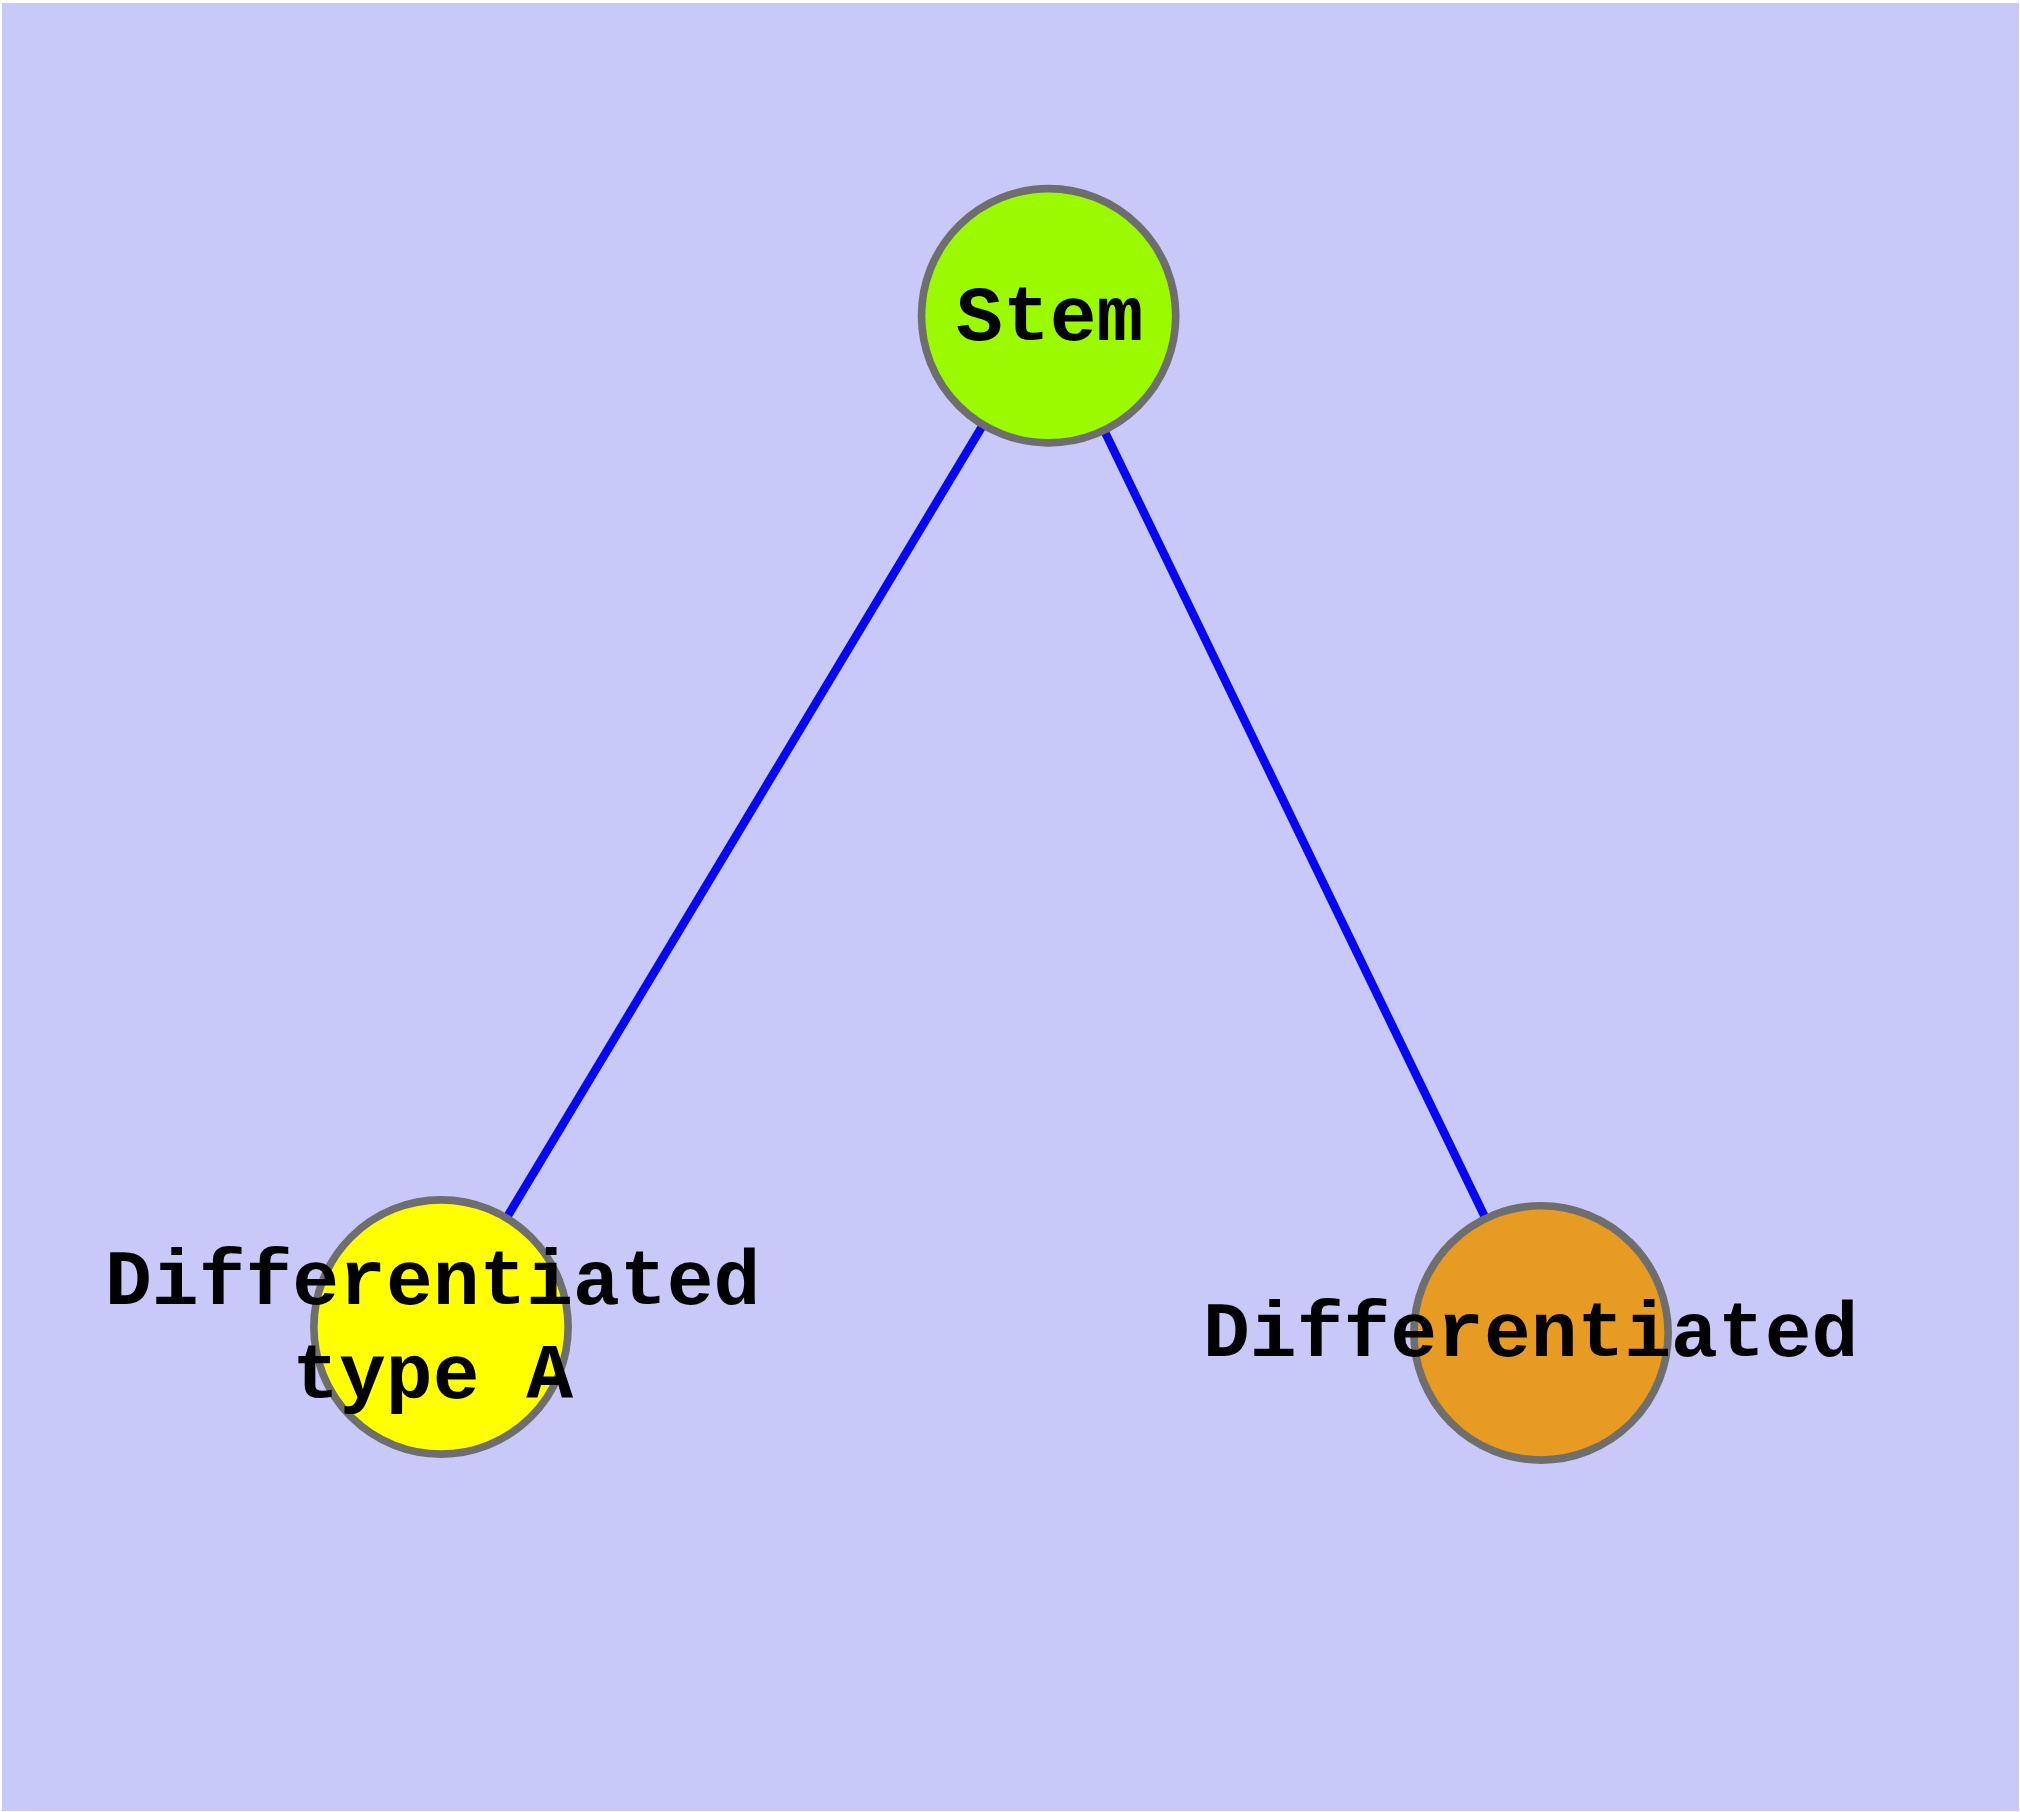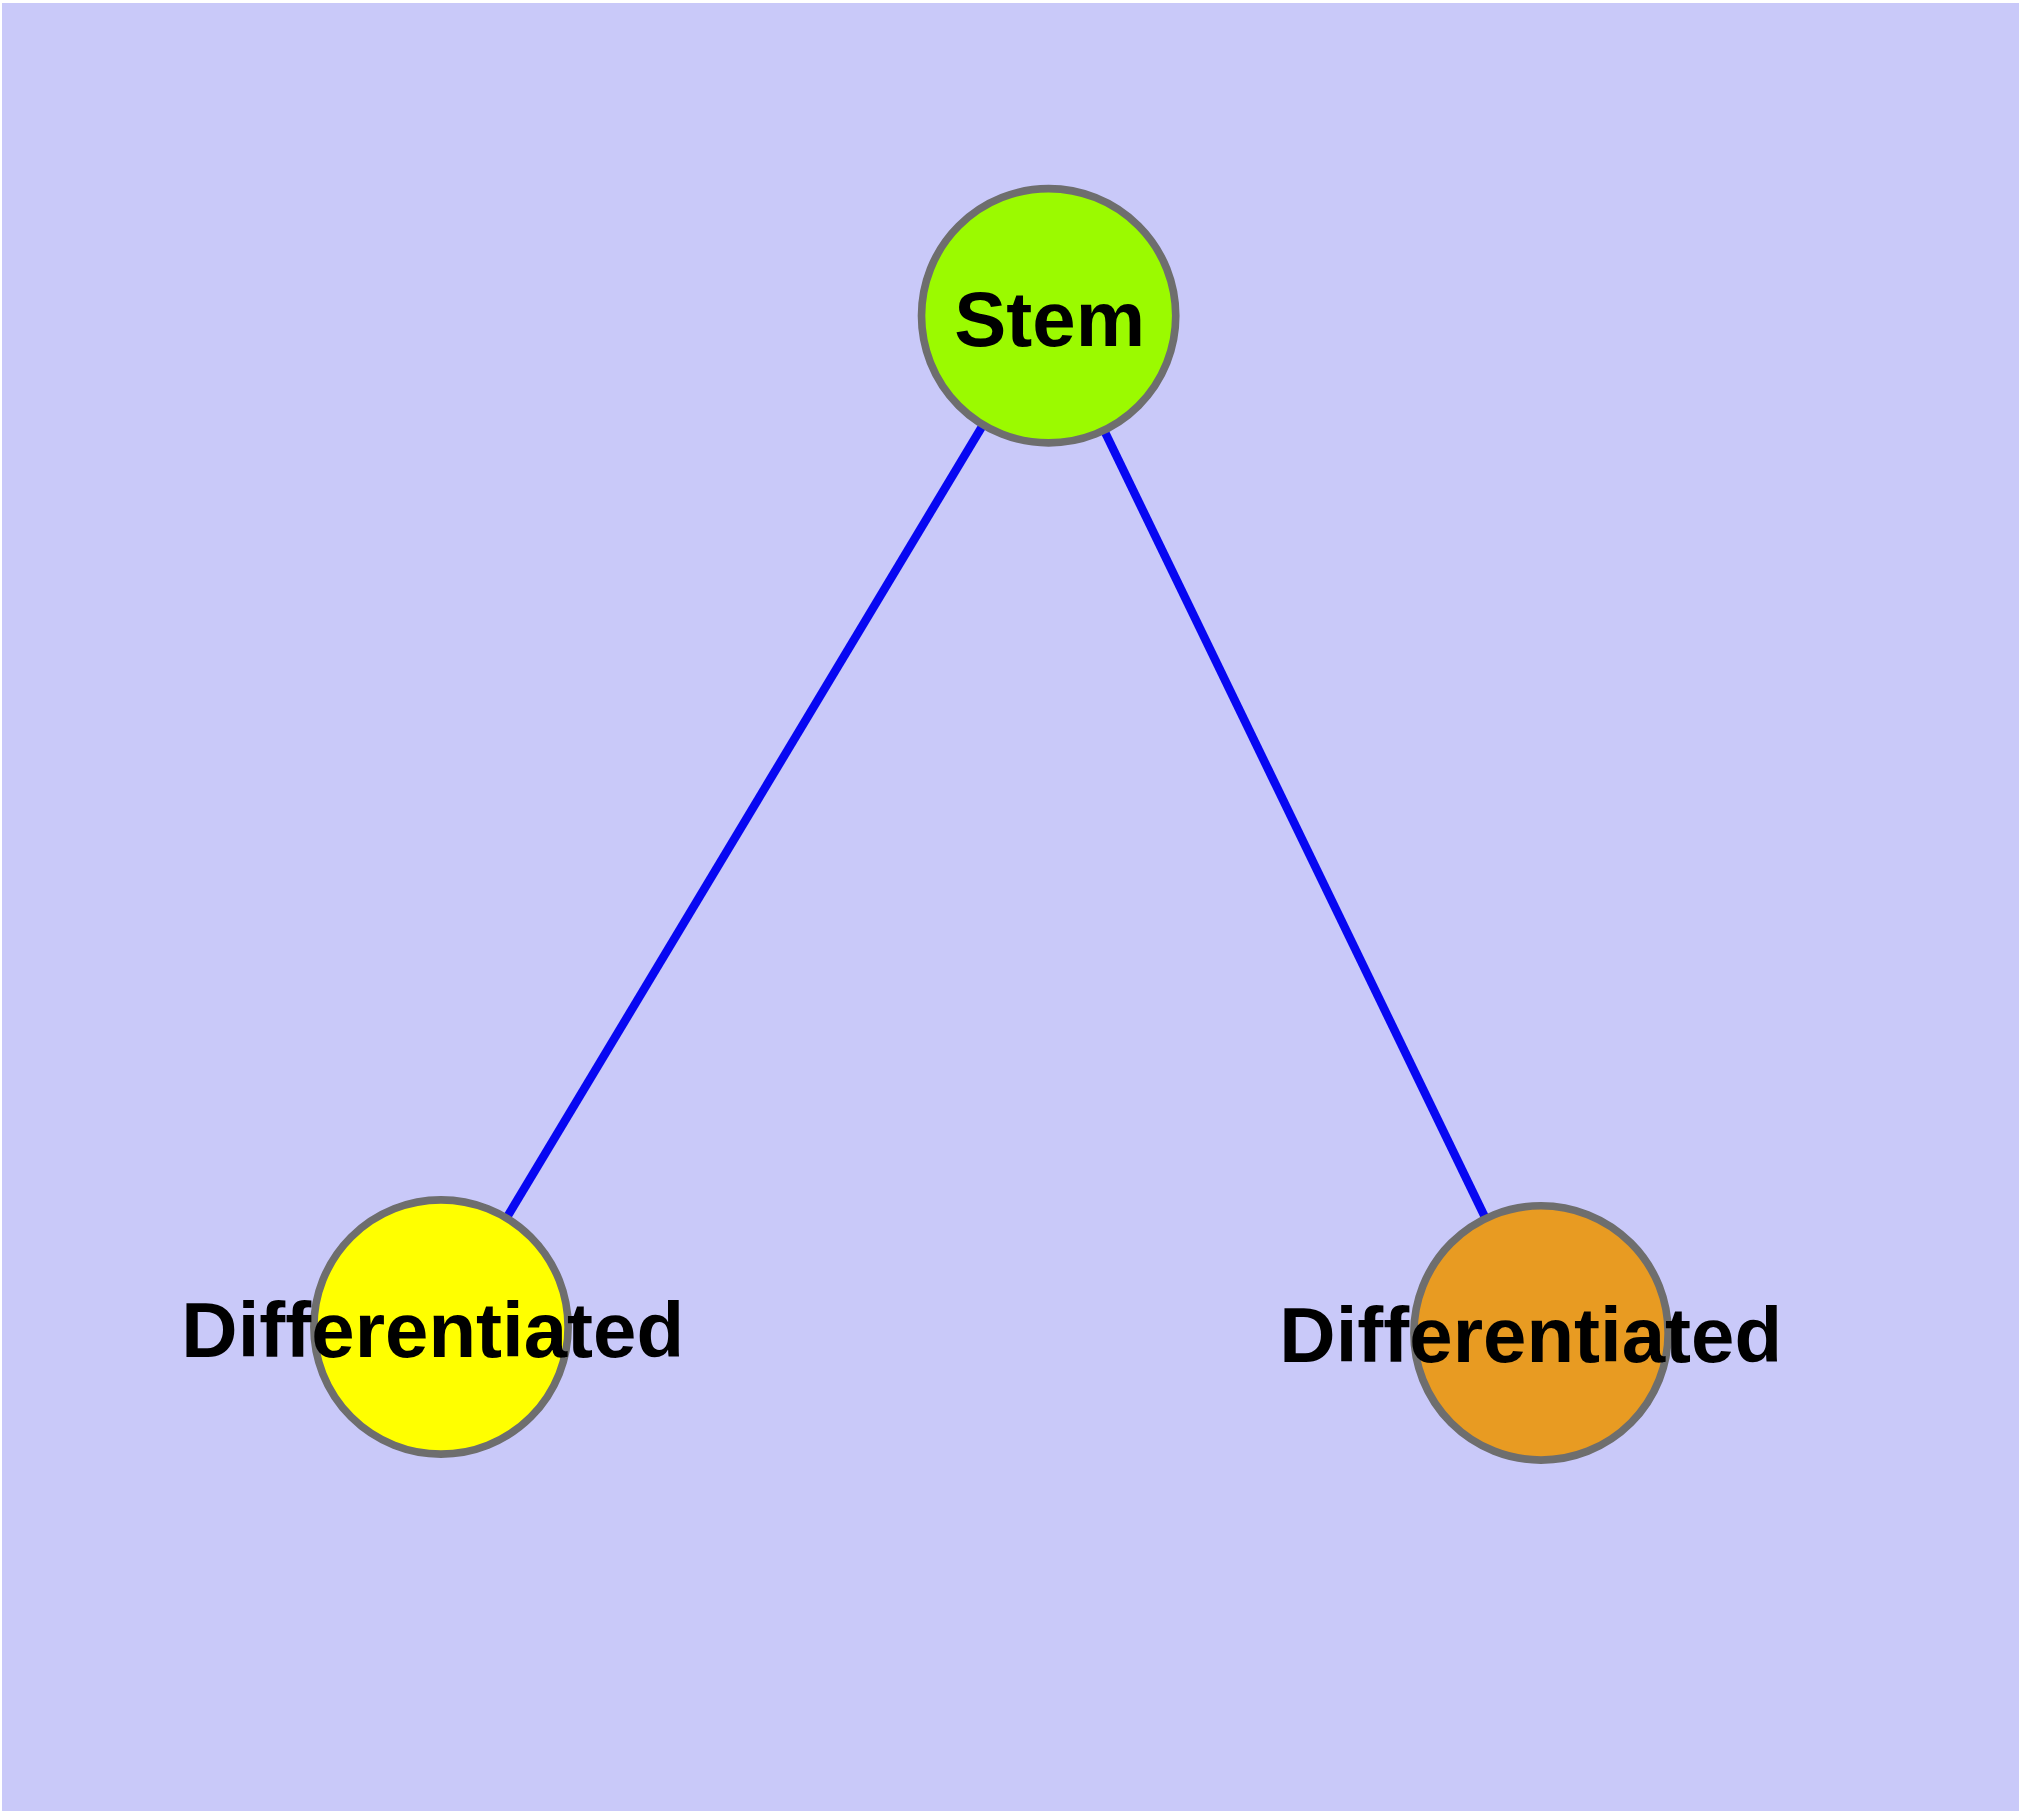--- a/index.html
+++ b/index.html
@@ -24,21 +24,21 @@
     top: 0;
     width: 100%;
     height: 100%;
   }
   .node-label {
     position: absolute;
     transform: translate(-50%, -50%);
     text-align: center;
     white-space: nowrap;
     color: #000000;
-    font-family: Liberation Sans, sans-serif;
+    font-family: Liberation Mono, monospace;
     font-weight: bold;
     font-size: 78px;
     line-height: 94px;
   }
   .node-label .line {
     display: block;
   }
   .label-stem   { left: 1048px; top: 316px;  }
   .label-type-a { left: 431px;  top: 1327px; }
   .label-type-b { left: 1529px; top: 1332px; }
@@ -57,20 +57,21 @@
     <circle cx="518" cy="1562" r="150" stroke-width="9" fill="#ffff00" stroke="#6e6e6e"></circle>
     <circle cx="1816" cy="1569" r="150" stroke-width="9" fill="#e89b22" stroke="#6e6e6e"></circle>
   </svg>
 
   <div class="node-label label-stem">
     <span class="line">Stem</span>
   </div>
 
   <div class="node-label label-type-a">
     <span class="line">Differentiated</span>
+    <span class="line">type A</span>
   </div>
 
   <div class="node-label label-type-b">
     <span class="line">Differentiated</span>
   </div>
 
 </div>
 
 
 </body></html>

